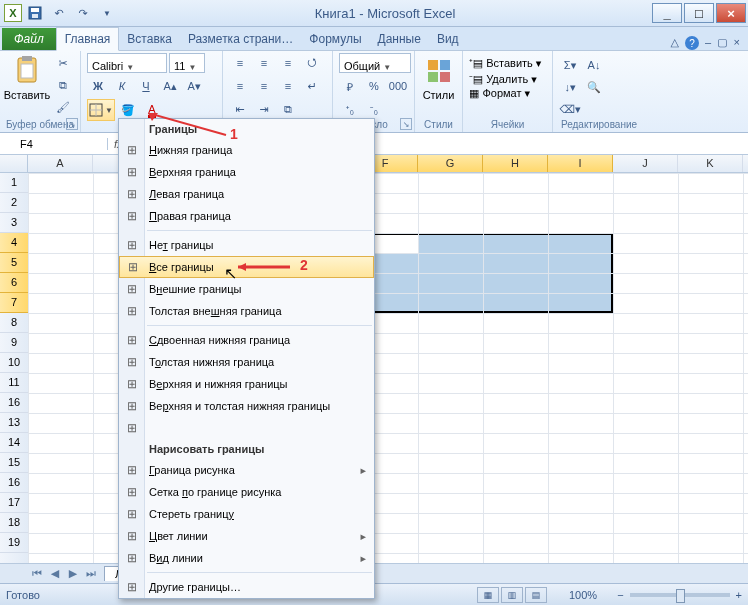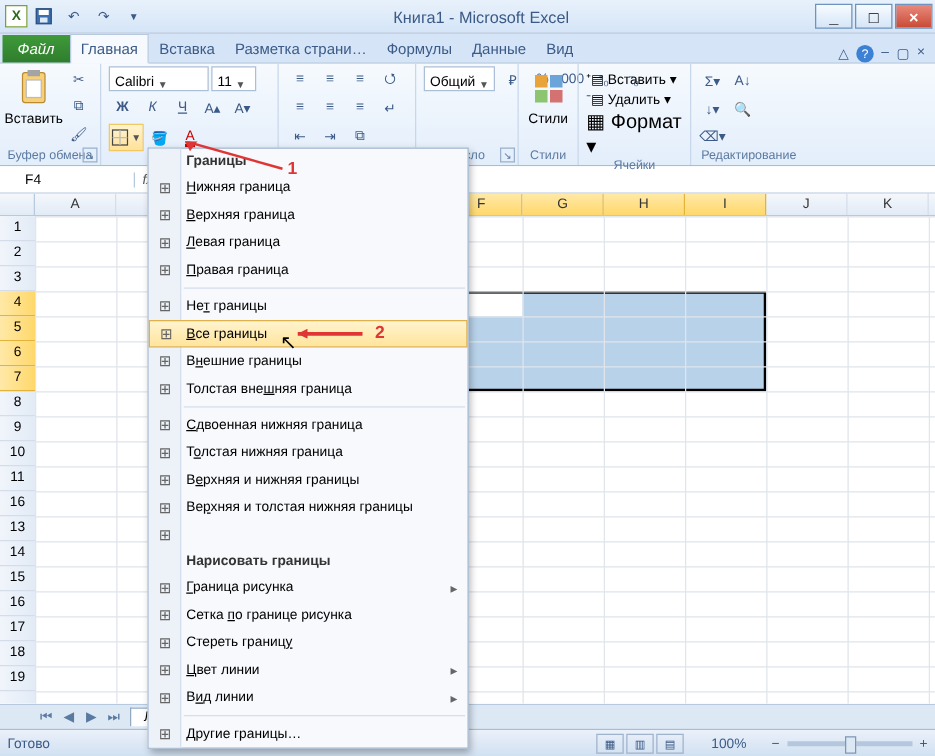--- a/index.html
+++ b/index.html
@@ -211,21 +211,21 @@
       <div class="font-row">
         <div class="smbtn">⇤</div>
         <div class="smbtn">⇥</div>
         <div class="smbtn">⧉</div>
       </div>
     </div>
     <div class="group-label">&nbsp;</div>
   </div>
 
   <div class="group" style="width:82px">
-    <div class="group-body" style="gap:3px">
+    <div class="group-body" style="flex-direction:column;gap:3px">
       <div class="combo" style="width:72px">
           <span>Общий</span>
           <span class="chev">▼</span>
         </div>
       <div class="font-row">
         <div class="smbtn">₽</div>
         <div class="smbtn">%</div>
         <div class="smbtn">000</div>
       </div>
       <div class="font-row">
@@ -251,21 +251,21 @@
         <span style="font-size:11px">Стили</span>
       </div>
     </div>
     <div class="group-label">Стили</div>
   </div>
 
   <div class="group" style="width:90px">
     <div class="group-body" style="flex-direction:column;gap:1px;padding-top:2px">
       <div style="font-size:11px">⁺▤ <span>Вставить</span> ▾</div>
       <div style="font-size:11px">⁻▤ <span>Удалить</span> ▾</div>
-      <div style="font-size:16px">▦ <span>Формат</span> ▾</div>
+      <div style="font-size:11px">▦ <span>Формат</span> ▾</div>
     </div>
     <div class="group-label">Ячейки</div>
   </div>
 
   <div class="group" style="width:92px;border-right:none">
     <div class="group-body" style="flex-direction:column;gap:2px;padding-top:2px">
       <div class="font-row">
           <div class="smbtn">Σ▾</div>
           <div class="smbtn">A↓</div>
         </div>

